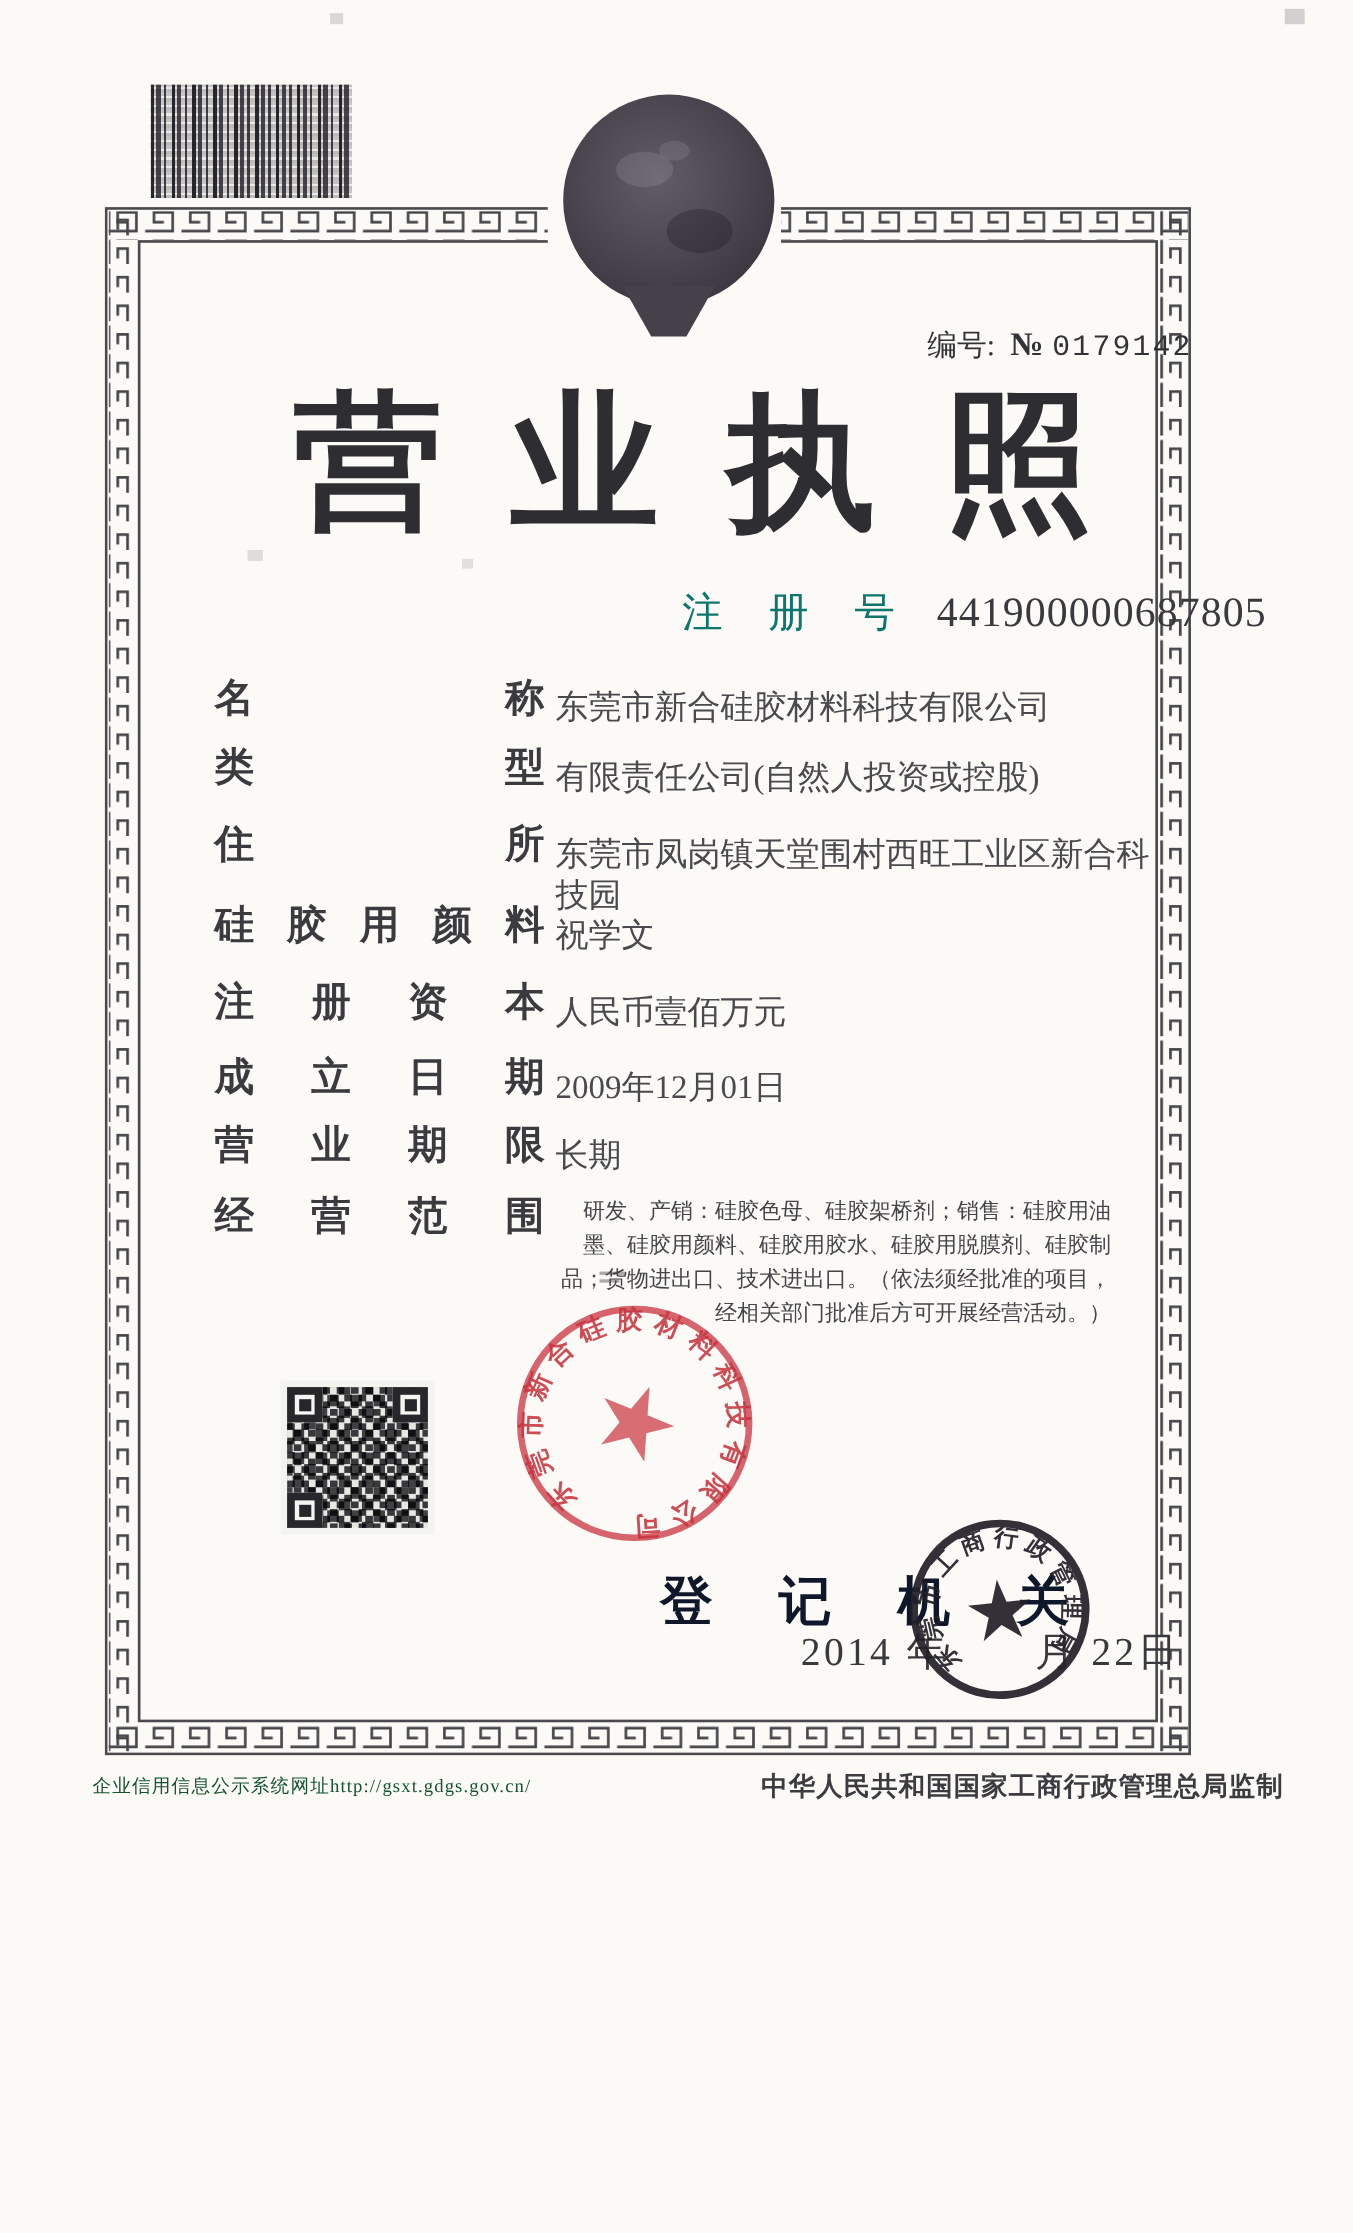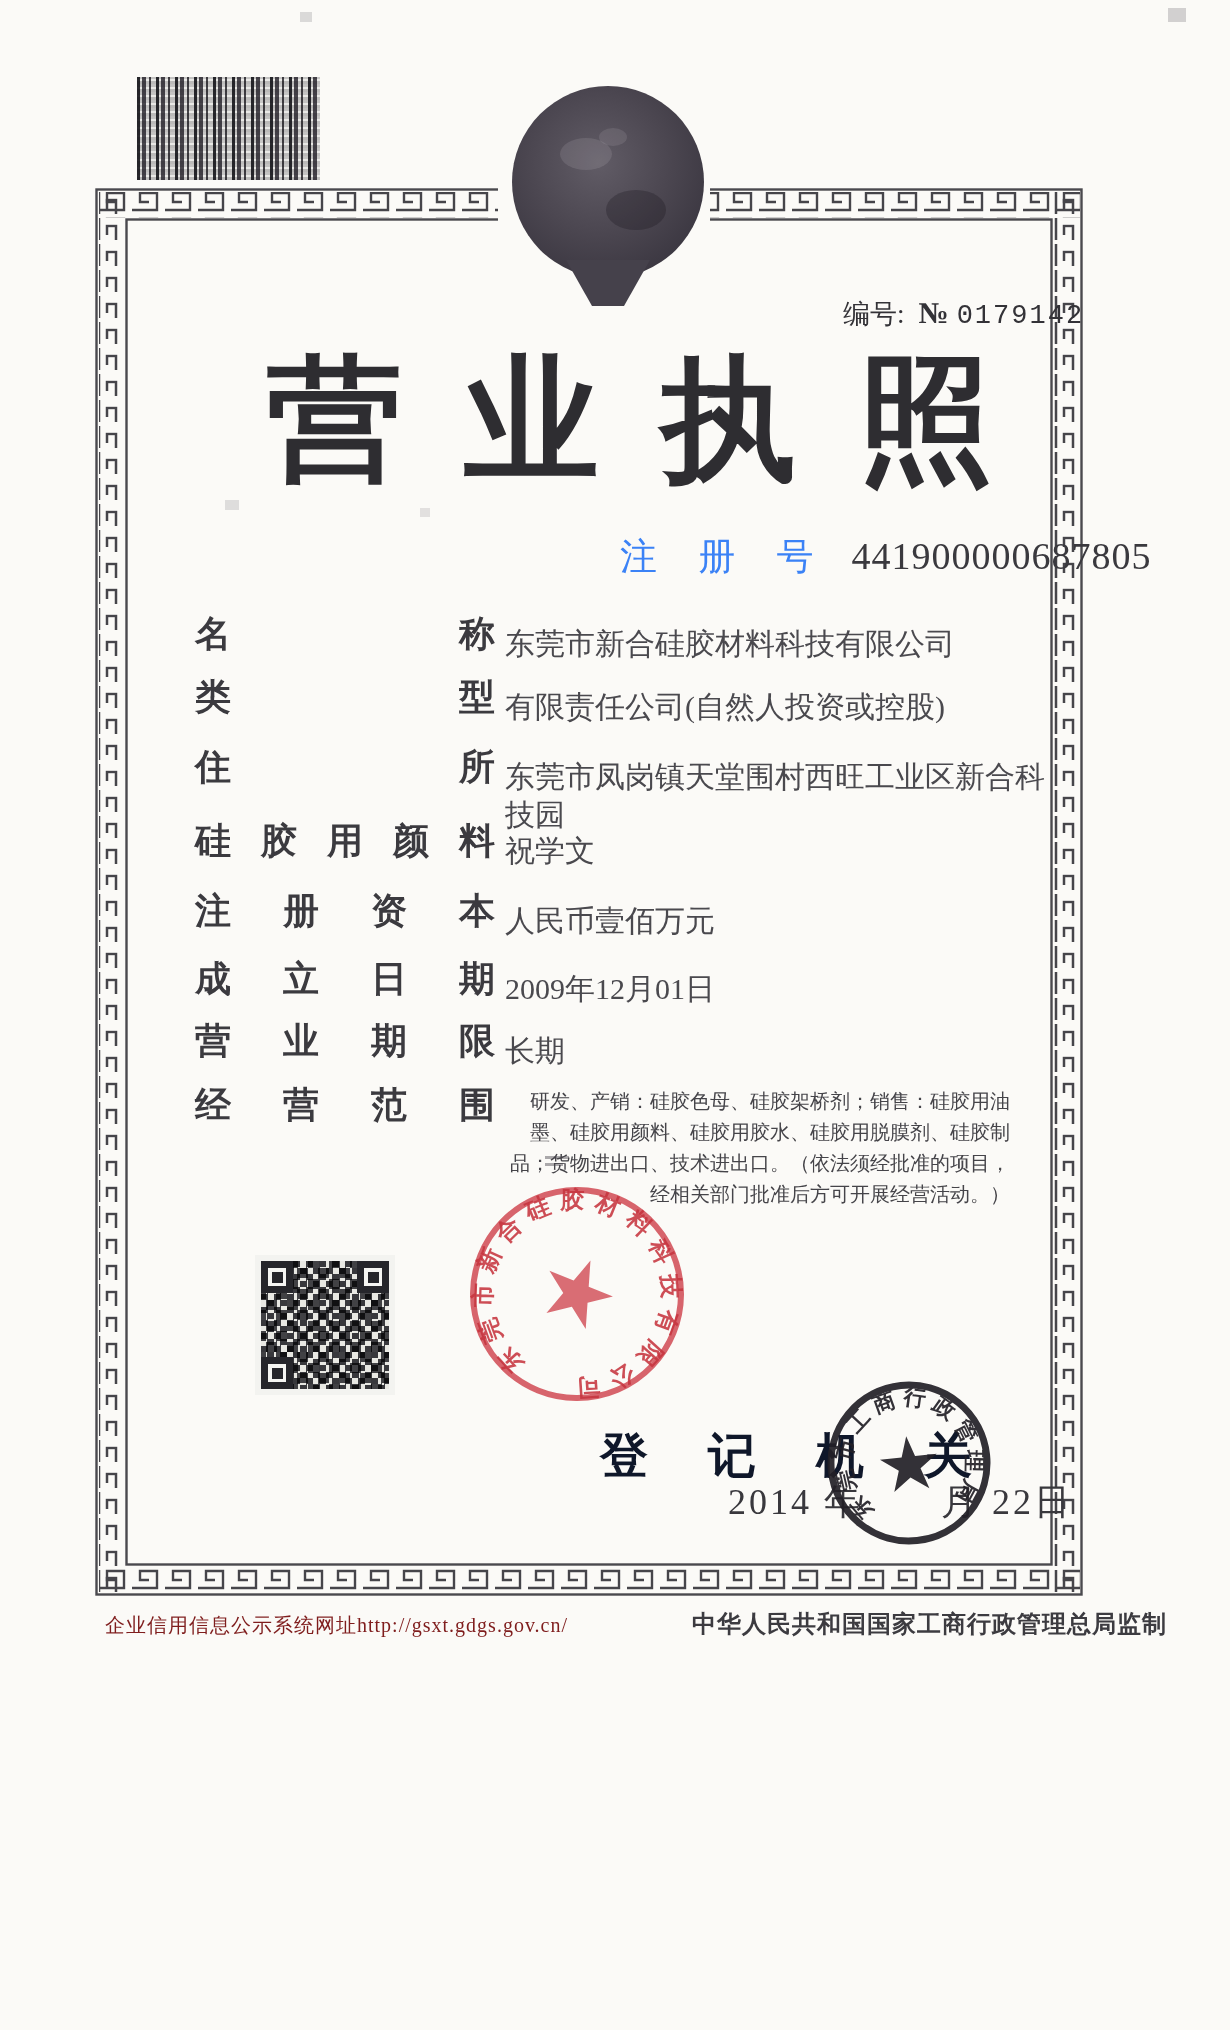--- a/index.html
+++ b/index.html
@@ -28,21 +28,21 @@
     font-family:"Liberation Sans", sans-serif; font-weight:800; font-size:135px;
     letter-spacing:62px; text-indent:62px; color:#2e2d31; white-space:nowrap; }
 
   
   .serial { left:843px; top:250px; font-size:27px; color:#333237; white-space:nowrap;margin-top:46px; }
   .serial .no-sym { font-weight:bold; font-size:30px; margin:0 8px 0 14px; }
   .serial .no-val { font-family:"Liberation Mono", monospace; font-size:27px; letter-spacing:2px; }
 
   
   .regno { left:620px; top:532px; white-space:nowrap; }
-  .regno .lbl { font-size:37px; color:#3b82f6; letter-spacing:16px; }
+  .regno .lbl { font-size:37px; color:#0f766e; letter-spacing:16px; }
   .regno .num { font-size:38px; color:#3a393e; margin-left:22px; letter-spacing:1px;margin-top:35px; }
 
   
   .row { position:absolute; left:195px; width:870px; }
   .flabel { position:absolute; left:0; top:0; width:300px; font-size:36px; font-weight:600;
     color:#3b3a3f; text-align:justify; text-align-last:justify; line-height:1.1; }
   .fvalue { position:absolute; left:310px; top:10px; width:560px; font-size:30px; color:#4a494e; line-height:1.25; }
   .fvalue.small { font-size:20px; width:505px; line-height:31px; top:0; color:#454449;text-align:right; }
 
   
@@ -61,21 +61,21 @@
   
   .registrar { left:600px; top:1424px; font-size:48px; font-weight:600; color:#0f172a;
     letter-spacing:24px; white-space:nowrap; }
   .issue-date { left:728px; top:1478px; font-size:36px; color:#39383d; white-space:nowrap; letter-spacing:3px; }
 
   
   .company-seal { left:437px; top:1154px; width:280px; height:280px; transform:rotate(22deg); }
   .registrar-stamp { left:809px; top:1363px; width:200px; height:200px; transform:rotate(-6deg); opacity:.92; }
 
   
-  .footer-url { left:105px; top:1612px; font-size:20px; color:#7f1d1d; letter-spacing:1px; }
+  .footer-url { left:84px; top:1612px; font-size:17px; color:#14532d; letter-spacing:1px; }
   .footer-issuer { left:692px; top:1608px; font-size:24px; font-weight:700; color:#3c3b40; letter-spacing:1px; }
 
   
   .speck { position:absolute; background:rgba(70,68,76,.45); }
 </style>
 </head>
 <body>
 
 <div class="abs barcode"></div>
 

